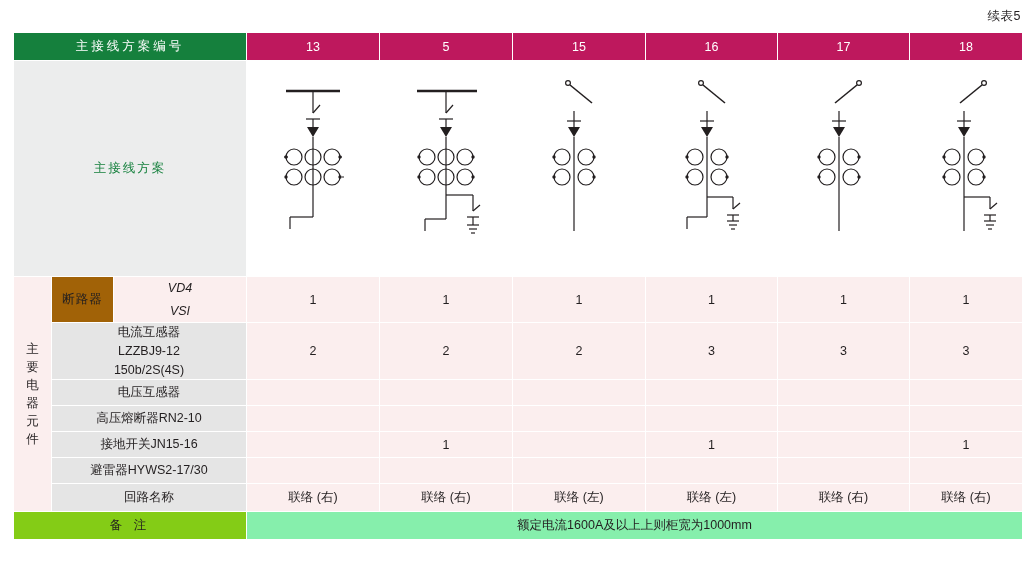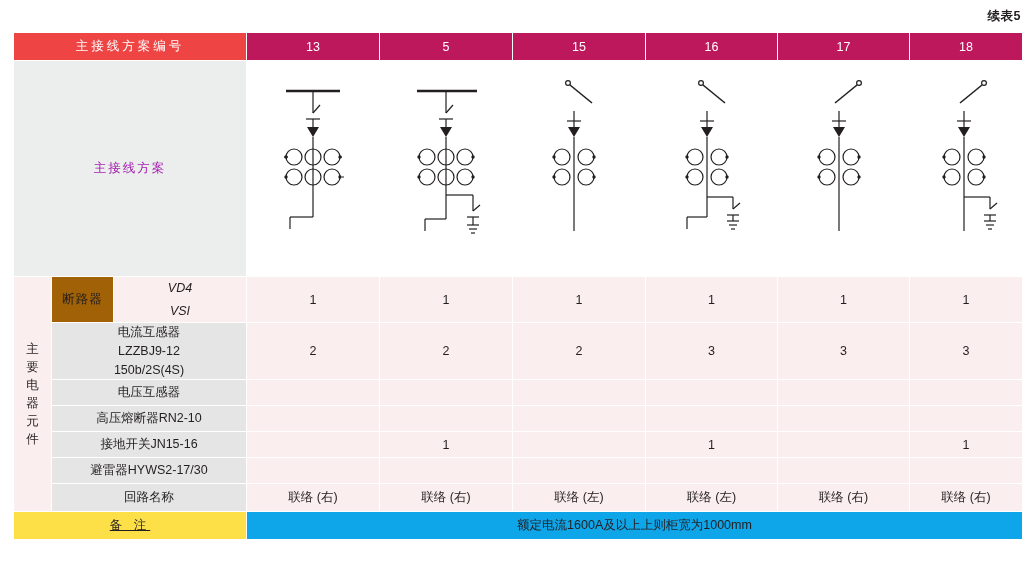--- a/index.html
+++ b/index.html
@@ -20,56 +20,55 @@
     height: 584px;
     box-sizing: border-box;
   }
   .cont-label {
     position: absolute;
     right: 14px;
     top: 8px;
     font-size: 12.5px;
     color: #231f20;
     letter-spacing: 0.5px;
-    font-weight: bold;
   }
   table.main {
     position: absolute;
     left: 13px;
     top: 32px;
     width: 1009px;
     border-collapse: collapse;
     table-layout: fixed;
   }
   table.main td, table.main th {
     border: 1px solid #ffffff;
     padding: 0;
     font-weight: normal;
     font-size: 12.5px;
     text-align: center;
     vertical-align: middle;
   }
   
   .hdr-title {
-    background: #ef4444;
+    background: #15803d;
     color: #ffffff;
     height: 27px;
     font-size: 13px;
     letter-spacing: 3px;
   }
   .hdr-num {
     background: #be185d;
     color: #ffffff;
     height: 27px;
     font-size: 12.5px;
   }
   
   .scheme-label {
     background: #eceded;
-    color: #a21caf;
+    color: #15803d;
     font-size: 13px;
     letter-spacing: 2px;
     height: 215px;
   }
   .scheme-cell {
     background: #ffffff;
     height: 215px;
     position: relative;
   }
   .scheme-cell svg { display: block; margin: 0 auto; }
@@ -91,27 +90,26 @@
     color: #231f20;
     font-size: 12.5px;
     line-height: 1.5;
   }
   .val {
     background: #fbeeee;
     color: #231f20;
     font-size: 12.5px;
   }
   .remark-label {
-    background: #fde047;
+    background: #84cc16;
     font-size: 12.5px;
     letter-spacing: 4px;
-    text-decoration: underline;
   }
   .remark-val {
-    background: #0ea5e9;
+    background: #86efac;
     text-align: left;
     padding-left: 14px;
     font-size: 12.5px;
   }
   .cb-label {
     background: #a16207;
     font-size: 12.5px;
     letter-spacing: 1px;
     width: 62px;
   }

